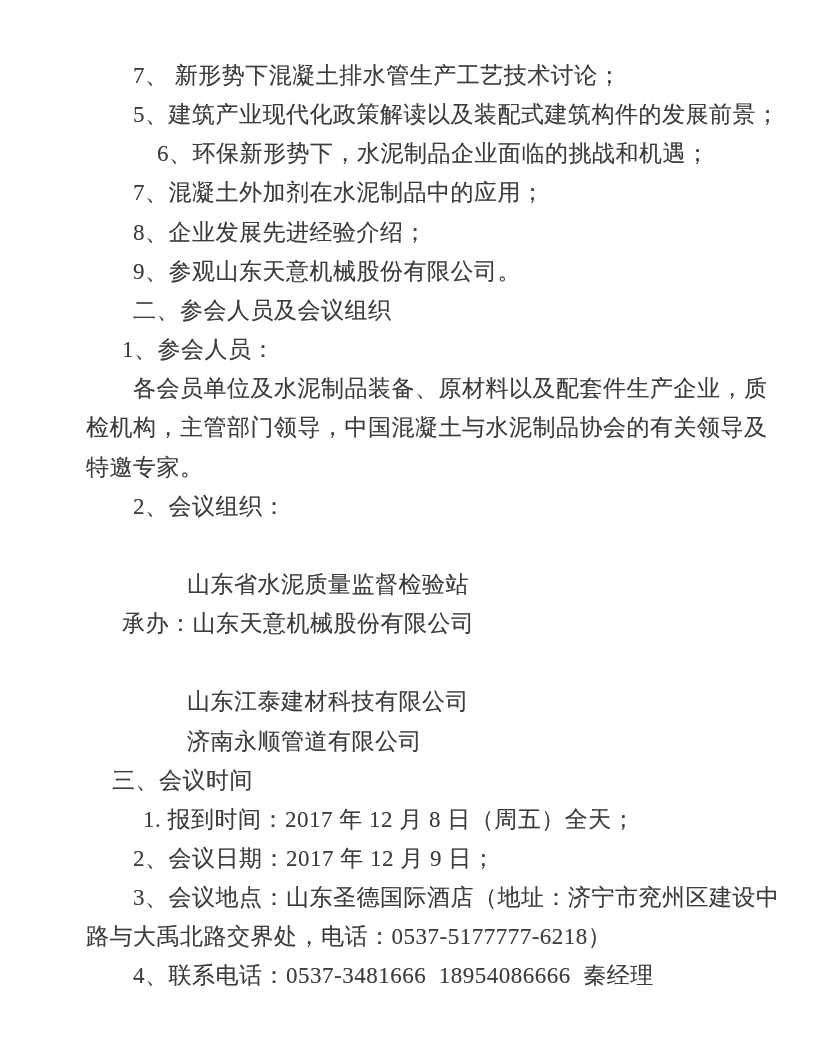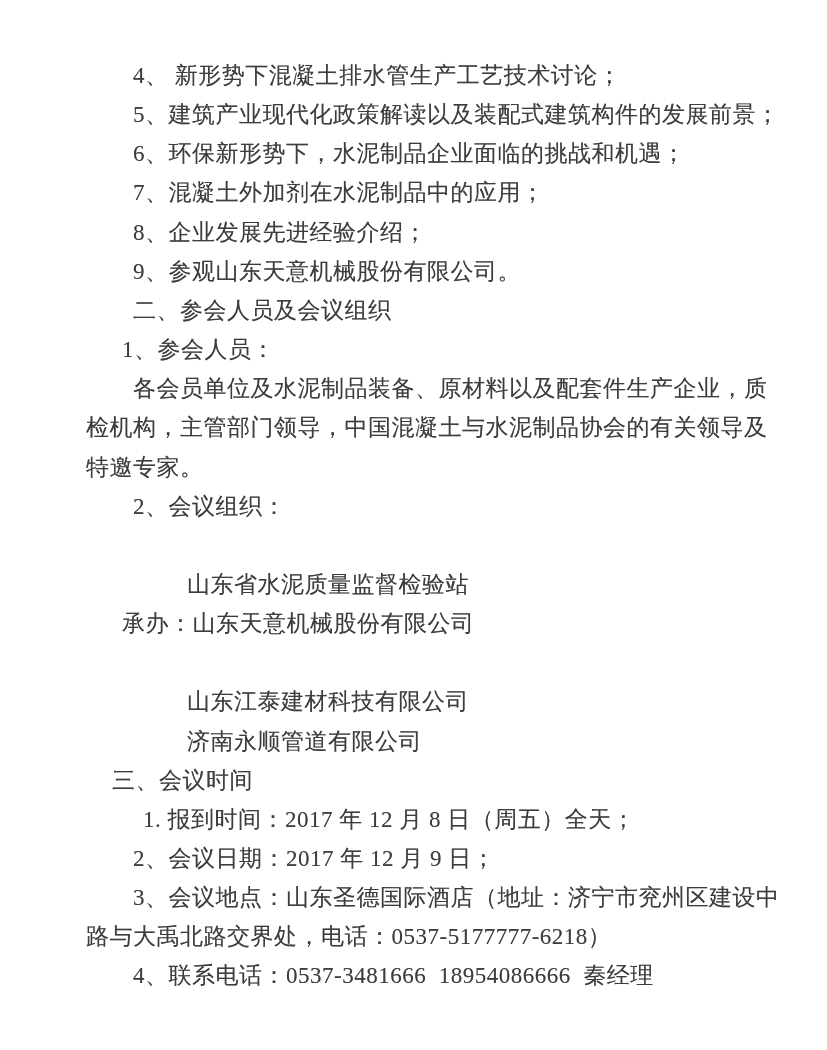--- a/index.html
+++ b/index.html
@@ -29,23 +29,23 @@
   .indent-b { left: 86px;  }  
   .indent-c { left: 122px; }  
   .indent-d { left: 187px; }  
   .indent-e { left: 112px; }  
   .indent-f { left: 143px; }  
 </style>
 </head>
 <body>
 
 <div class="page">
-    <div class="line indent-a" style="top: 61px;">4、 新形势下混凝土排水管生产工艺技术讨论；</div>
+    <div class="line indent-a" style="top: 61px;">7、 新形势下混凝土排水管生产工艺技术讨论；</div>
     <div class="line indent-a" style="top: 100.15px;">5、建筑产业现代化政策解读以及装配式建筑构件的发展前景；</div>
-    <div class="line indent-a" style="top: 139.3px;">6、环保新形势下，水泥制品企业面临的挑战和机遇；</div>
+    <div class="line indent-a" style="top: 139.3px; margin-left: 24px;">6、环保新形势下，水泥制品企业面临的挑战和机遇；</div>
     <div class="line indent-a" style="top: 178.45px; text-align: right;">7、混凝土外加剂在水泥制品中的应用；</div>
     <div class="line indent-a" style="top: 217.6px;">8、企业发展先进经验介绍；</div>
     <div class="line indent-a" style="top: 256.75px;">9、参观山东天意机械股份有限公司。</div>
     <div class="line indent-a" style="top: 295.9px;">二、参会人员及会议组织</div>
     <div class="line indent-c" style="top: 335.05px;">1、参会人员：</div>
     <div class="line indent-a" style="top: 374.2px;">各会员单位及水泥制品装备、原材料以及配套件生产企业，质</div>
     <div class="line indent-b" style="top: 413.35px;">检机构，主管部门领导，中国混凝土与水泥制品协会的有关领导及</div>
     <div class="line indent-b" style="top: 452.5px;">特邀专家。</div>
     <div class="line indent-a" style="top: 491.65px;">2、会议组织：</div>
     <div class="line indent-d" style="top: 569.95px;">山东省水泥质量监督检验站</div>

